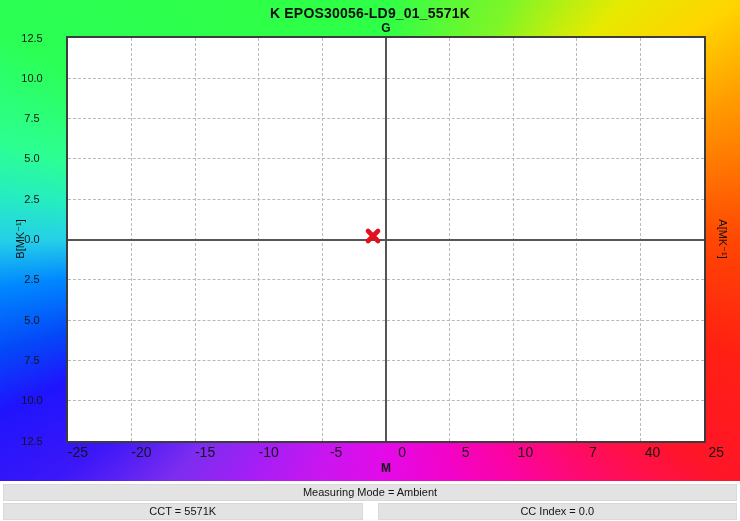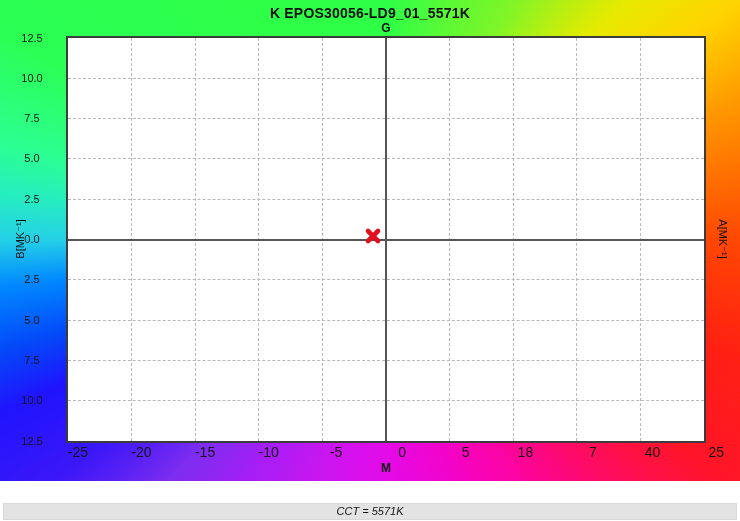--- a/index.html
+++ b/index.html
@@ -40,21 +40,21 @@
   .side-label.left{left:20px;top:239px;transform:translate(-50%,-50%) rotate(-90deg);}
   .side-label.right{left:722px;top:239px;transform:translate(-50%,-50%) rotate(90deg);}
   .marker{position:absolute;width:18px;height:18px;}
   .status-row1{
     position:absolute;left:3px;top:484px;width:732px;height:15px;
     background:#e3e3e3;border:1px solid #d9d9d9;
     text-align:center;font-size:11px;line-height:15px;color:#141414;
   }
   .status-row2{
     position:absolute;left:3px;top:503px;width:734px;height:17px;
-    display:flex;gap:15px;font-style:italic;
+    display:flex;gap:15px;
   }
   .status-cell{
     flex:1 1 0;background:#e3e3e3;border:1px solid #d9d9d9;box-sizing:border-box;
     text-align:center;font-size:11px;line-height:15px;color:#141414;
   }
 </style>
 </head>
 <body>
 
 <div class="screen">
@@ -75,21 +75,21 @@
       <div class="x-tick" style="left: 175.2px; top: 444px;">-15</div>
       <div class="grid-v" style="left: 258.3px; top: 38px; height: 403px;"></div>
       <div class="x-tick" style="left: 238.8px; top: 444px;">-10</div>
       <div class="grid-v" style="left: 321.9px; top: 38px; height: 403px;"></div>
       <div class="x-tick" style="left: 302.4px; top: 444px;">-5</div>
       <div class="zero-v" style="left: 385px; top: 38px; height: 403px;"></div>
       <div class="x-tick" style="left: 366px; top: 444px;">0</div>
       <div class="grid-v" style="left: 449.1px; top: 38px; height: 403px;"></div>
       <div class="x-tick" style="left: 429.6px; top: 444px;">5</div>
       <div class="grid-v" style="left: 512.7px; top: 38px; height: 403px;"></div>
-      <div class="x-tick" style="left: 493.2px; top: 444px;">18</div>
+      <div class="x-tick" style="left: 493.2px; top: 444px;">10</div>
       <div class="grid-v" style="left: 576.3px; top: 38px; height: 403px;"></div>
       <div class="x-tick" style="left: 556.8px; top: 444px;">7</div>
       <div class="grid-v" style="left: 639.9px; top: 38px; height: 403px;"></div>
       <div class="x-tick" style="left: 620.4px; top: 444px;">40</div>
       <div class="x-tick" style="left: 684px; top: 444px;">25</div>
       <div class="y-tick" style="left: 1px; top: 31.5px;">12.5</div>
       <div class="grid-h" style="top: 77.8px; left: 68px; width: 636px;"></div>
       <div class="y-tick" style="left: 1px; top: 71.8px;">10.0</div>
       <div class="grid-h" style="top: 118.1px; left: 68px; width: 636px;"></div>
       <div class="y-tick" style="left: 1px; top: 112.1px;">7.5</div>
@@ -111,18 +111,20 @@
       <div class="marker" style="left: 364.28px; top: 227.276px;"><svg width="18" height="18" viewBox="0 0 18 18">
           <path d="M4 4 L14 14 M14 4 L4 14" stroke="#e2101e" stroke-width="4.6" stroke-linecap="round" fill="none"></path>
         </svg></div>
     </div>
 
   <div class="bottom-axis-label" style="left:386px;top:461px;">M</div>
 
   <div class="side-label left">B[MK⁻¹]</div>
   <div class="side-label right">A[MK⁻¹]</div>
 
+  <div class="status-row1">Measuring Mode = Ambient</div>
 
   <div class="status-row2">
     <div class="status-cell">CCT = 5571K</div>
+    <div class="status-cell">CC Index = 0.0</div>
   </div>
 
 </div>
 
 </body></html>

